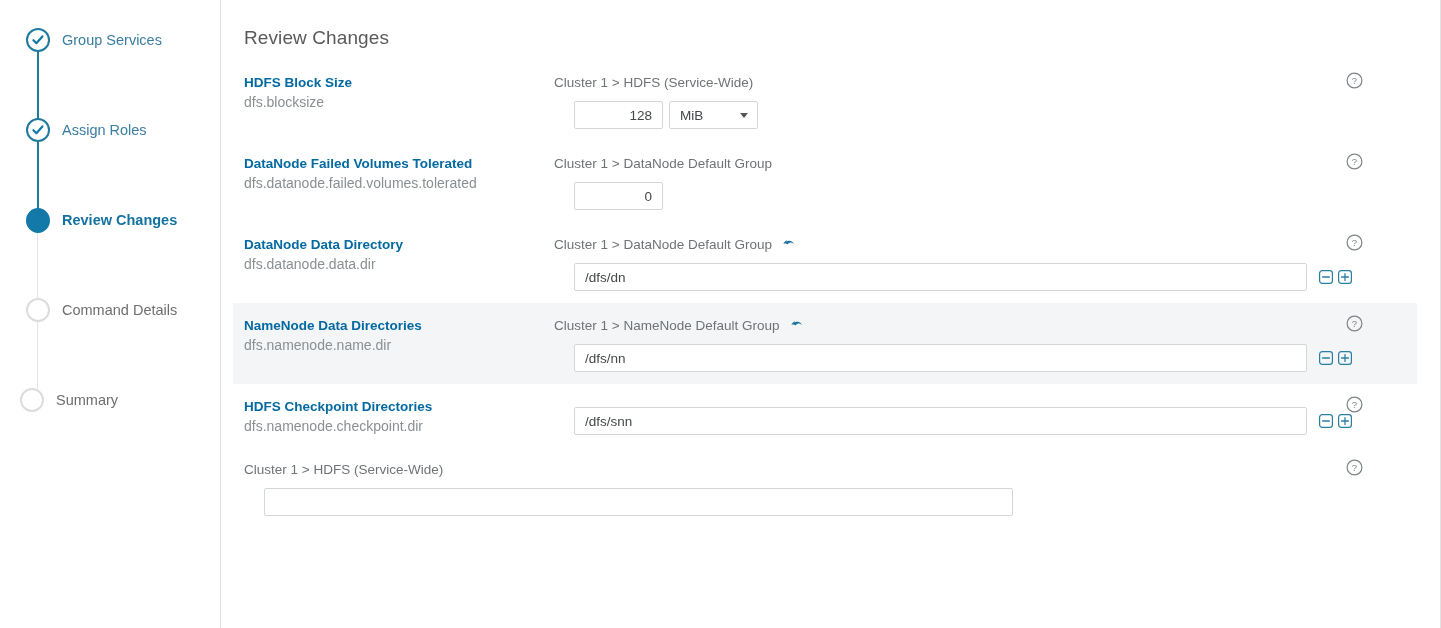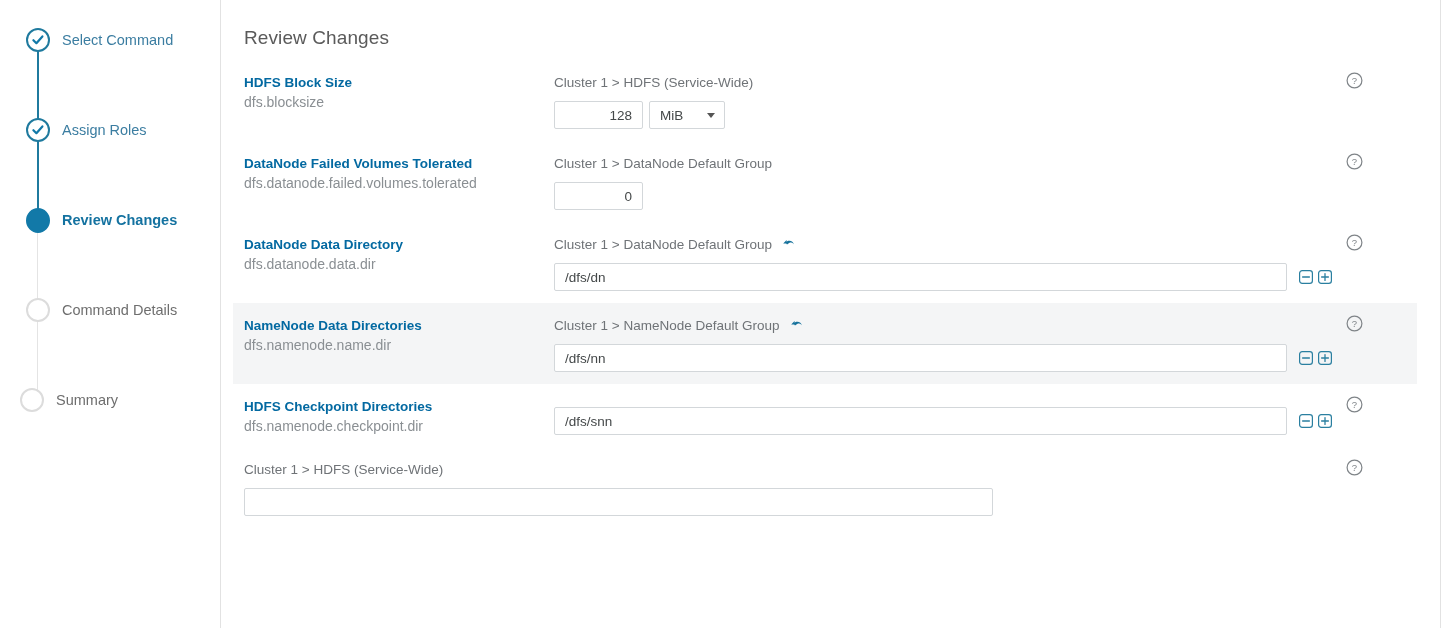--- a/index.html
+++ b/index.html
@@ -147,29 +147,30 @@
   input[type="text"] {
     font-family: "Liberation Sans", sans-serif;
     font-size: 13.5px;
     color: #444849;
     border: 1px solid #d3d7da;
     border-radius: 2px;
     background: #fff;
     height: 28px;
     padding: 0 10px;
     outline: none;
+    margin-left: 20px;
   }
   .num-input  { width: 89px; text-align: right; padding-right: 11px; }
   .path-input { width: 733px; }
   .plain-input{ width: 749px; }
 
   .unit-select {
     position: relative;
     margin-left: 6px;
-    width: 76px; height: 28px;
+    width: 89px; height: 28px;
     border: 1px solid #d3d7da;
     border-radius: 2px;
     background: #fff;
     display: flex;
     align-items: center;
     padding: 0 10px;
     font-size: 13.5px;
     color: #444849;
     cursor: pointer;
   }
@@ -212,21 +213,21 @@
     <div class="connector gray" style="top:318px;height:76px;"></div>
 
     <div class="steps">
 
       <div class="step done">
         <span class="step-marker done">
           <svg width="14" height="14" viewBox="0 0 14 14">
             <path d="M2.4 7.2 L5.4 10.2 L11.4 3.4" fill="none" stroke="#1279a8" stroke-width="2.2" stroke-linecap="round" stroke-linejoin="round"></path>
           </svg>
         </span>
-        <span class="step-label">Select Command</span>
+        <span class="step-label">Group Services</span>
       </div>
 
       <div class="step done">
         <span class="step-marker done">
           <svg width="14" height="14" viewBox="0 0 14 14">
             <path d="M2.4 7.2 L5.4 10.2 L11.4 3.4" fill="none" stroke="#1279a8" stroke-width="2.2" stroke-linecap="round" stroke-linejoin="round"></path>
           </svg>
         </span>
         <span class="step-label">Assign Roles</span>
       </div>

